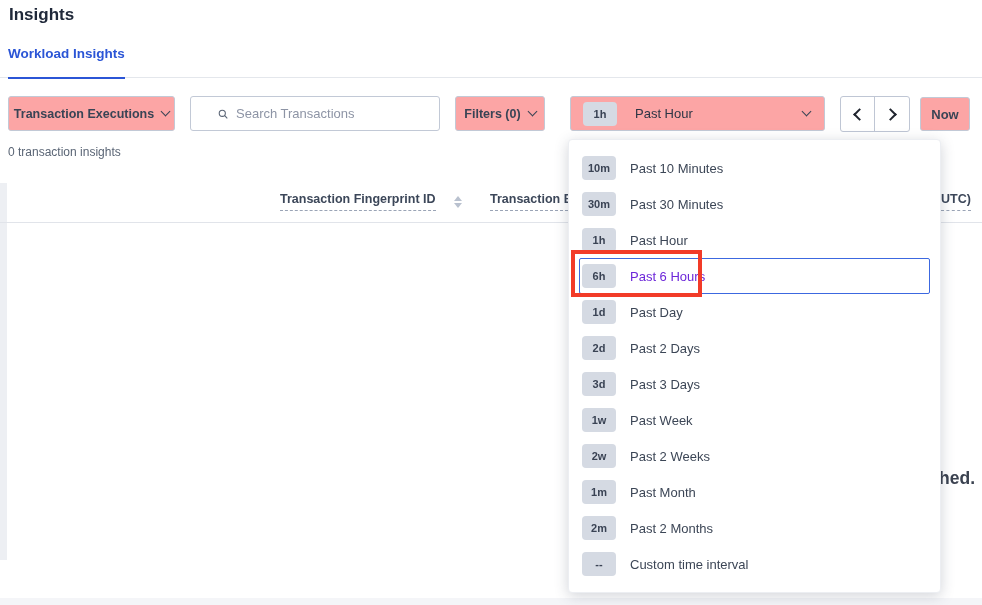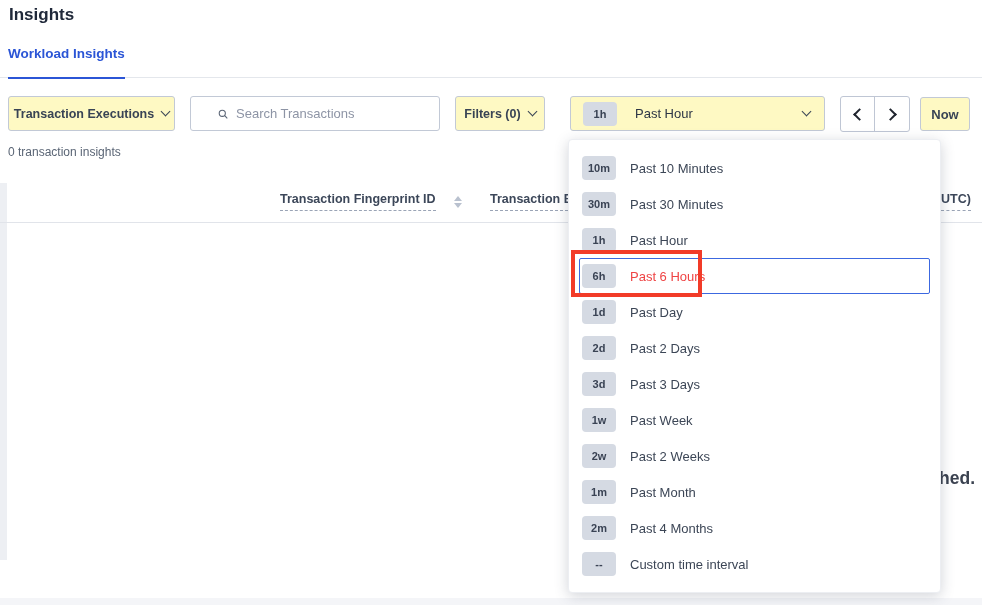--- a/index.html
+++ b/index.html
@@ -9,21 +9,21 @@
   
   .page-title { position:absolute; left:9px; top:5px; font-size:17px; font-weight:bold; color:#20293a; }
   .tabs { position:absolute; left:0; top:46px; width:982px; height:32px; border-bottom:1px solid #e4e7ec; }
   .tab { position:absolute; top:0; height:31px; font-size:13.5px; color:#454d5c; cursor:pointer; }
   .tab.active { color:#2b55d6; font-weight:bold;text-align:center; }
   .tab .underline { position:absolute; left:0; right:0; bottom:-2px; height:2px; background:#2b55d6; }
   #tab-workload { left:8px; }
   #tab-schema { left:145px; }
 
   
-  .btn { position:absolute; top:96px; height:35px; background:#fef9c3; border:1px solid #c2c9d6; border-radius:3px;
+  .btn { position:absolute; top:96px; height:35px; background:#fca5a5; border:1px solid #c2c9d6; border-radius:3px;
          display:flex; align-items:center; justify-content:center; gap:8px; font-size:12.5px; font-weight:bold; color:#394455; cursor:pointer; }
   #type-select { left:8px; width:167px; }
   #filters-btn { left:455px; width:90px; }
   #search-box { position:absolute; left:190px; top:96px; width:250px; height:35px; border:1px solid #c2c9d6; border-radius:3px;
                 display:flex; align-items:center; padding:0 27px; gap:8px; background:#fff; }
   #search-box input { border:none; outline:none; flex:1; font-size:13px; color:#394455; font-family:"Liberation Sans",sans-serif; }
   #search-box input::placeholder { color:#8d94a5; }
   #time-select { left:570px; width:255px; justify-content:flex-start; padding:0 12px; font-weight:normal; }
   #time-select .cdown { position:absolute; right:14px; }
   .badge { display:inline-flex; align-items:center; justify-content:center; min-width:34px; height:24px; padding:0 4px;
@@ -59,21 +59,21 @@
   
   .empty-msg { position:absolute; right:7px; top:468px; font-size:17.5px; font-weight:bold; color:#3b4250; white-space:nowrap; z-index:1; }
 
   
   .dropdown { position:absolute; left:568px; top:139px; width:373px; height:454px; background:#fff; border:1px solid #eceef2;
               border-radius:4px; box-shadow:0 3px 14px rgba(50,60,80,.22); z-index:10; padding:10px 10px; }
   .opt { height:36px; display:flex; align-items:center; padding-left:2px; border:1px solid transparent; border-radius:2px;
          font-size:13px; color:#3c4656; cursor:pointer; }
   .opt .opt-label { margin-left:14px; }
   .opt.selected { border-color:#3c68e0; }
-  .opt.selected .opt-label { color:#ef4444; }
+  .opt.selected .opt-label { color:#6d28d9; }
 
   
   .annotation-box { position:absolute; left:571px; top:250px; width:131px; height:47px; border:4px solid #f23b28; z-index:20; pointer-events:none; }
 
   .bottom-strip { position:absolute; left:0; top:598px; width:982px; height:7px; background:#f4f5f8; }
 </style>
 </head>
 <body>
 
 <div id="app">
@@ -180,21 +180,21 @@
     <div class="opt">
       <span class="badge">2w</span>
       <span class="opt-label">Past 2 Weeks</span>
     </div>
     <div class="opt">
       <span class="badge">1m</span>
       <span class="opt-label">Past Month</span>
     </div>
     <div class="opt">
       <span class="badge">2m</span>
-      <span class="opt-label">Past 4 Months</span>
+      <span class="opt-label">Past 2 Months</span>
     </div>
     <div class="opt">
       <span class="badge">--</span>
       <span class="opt-label">Custom time interval</span>
     </div>
   </div>
 
   <div class="annotation-box"></div>
 
   <div class="bottom-strip"></div>

